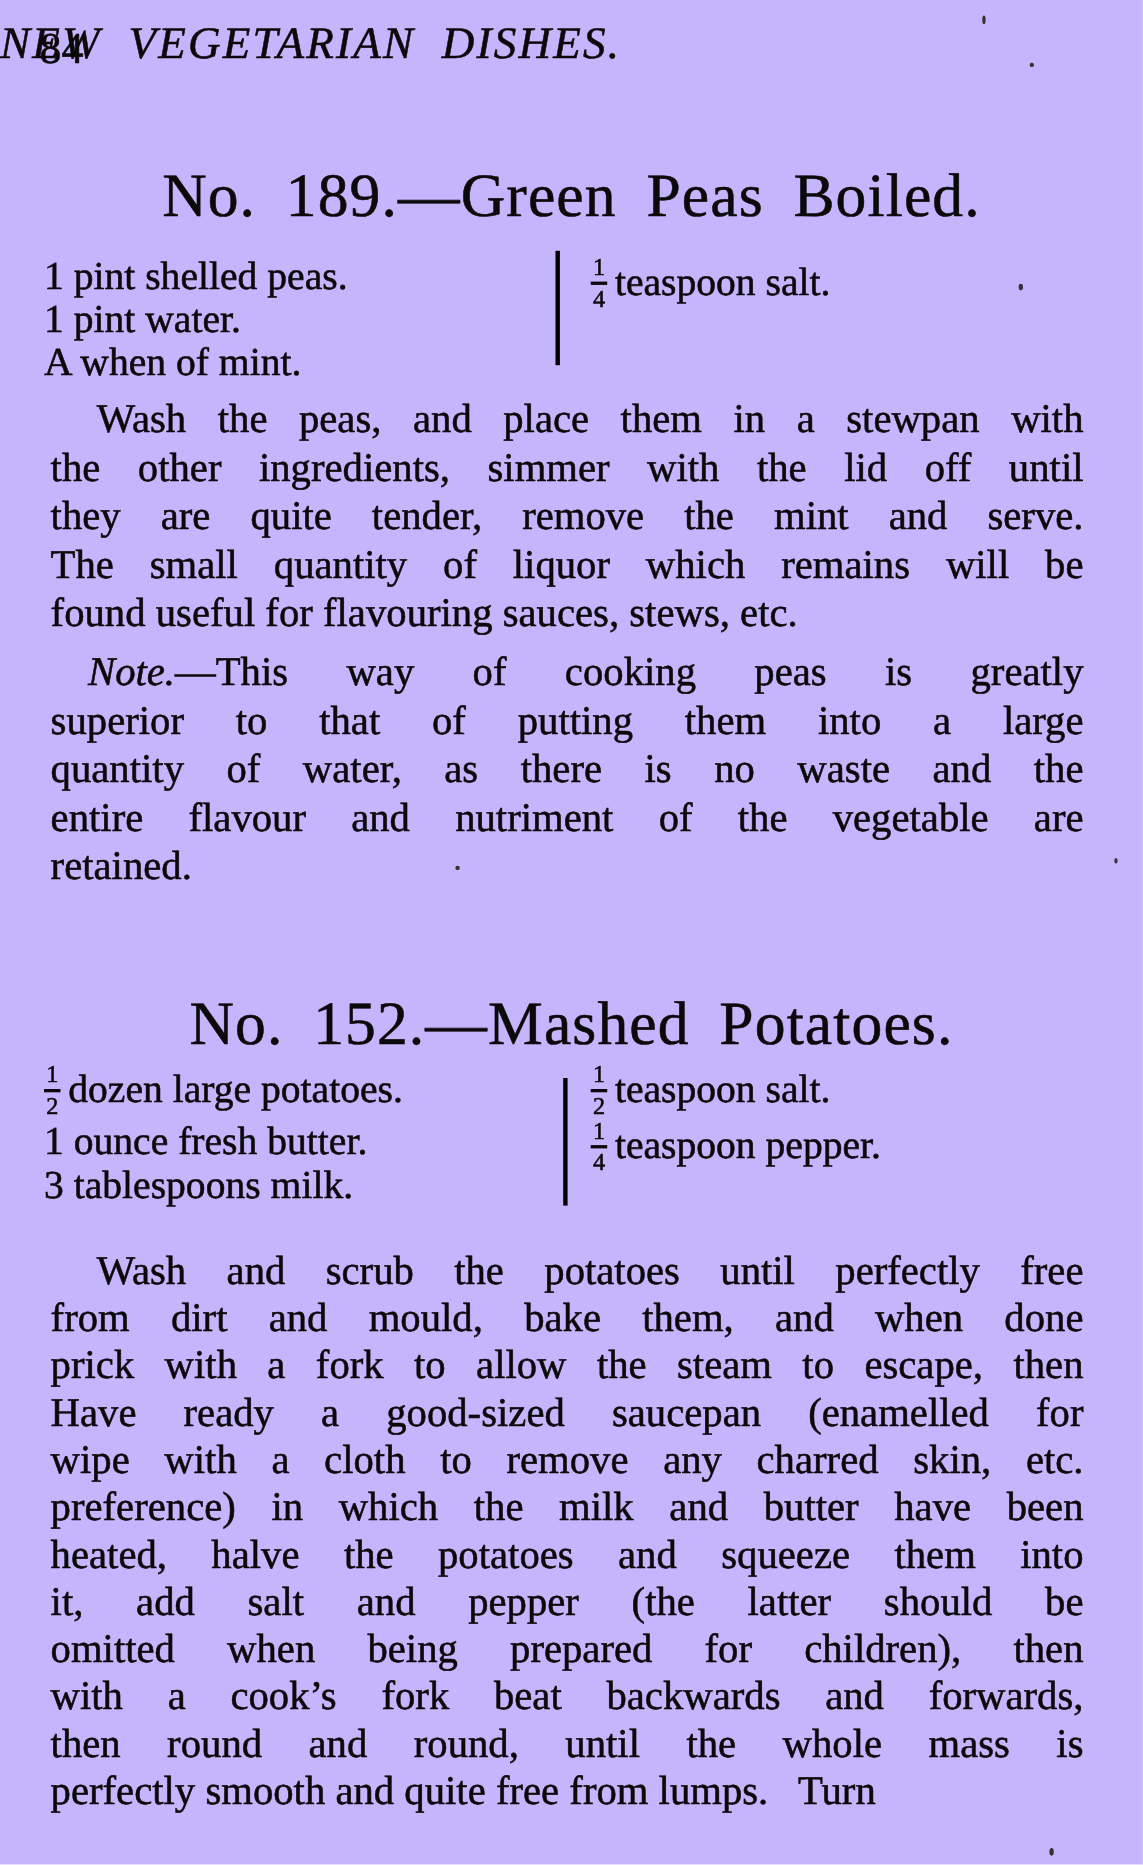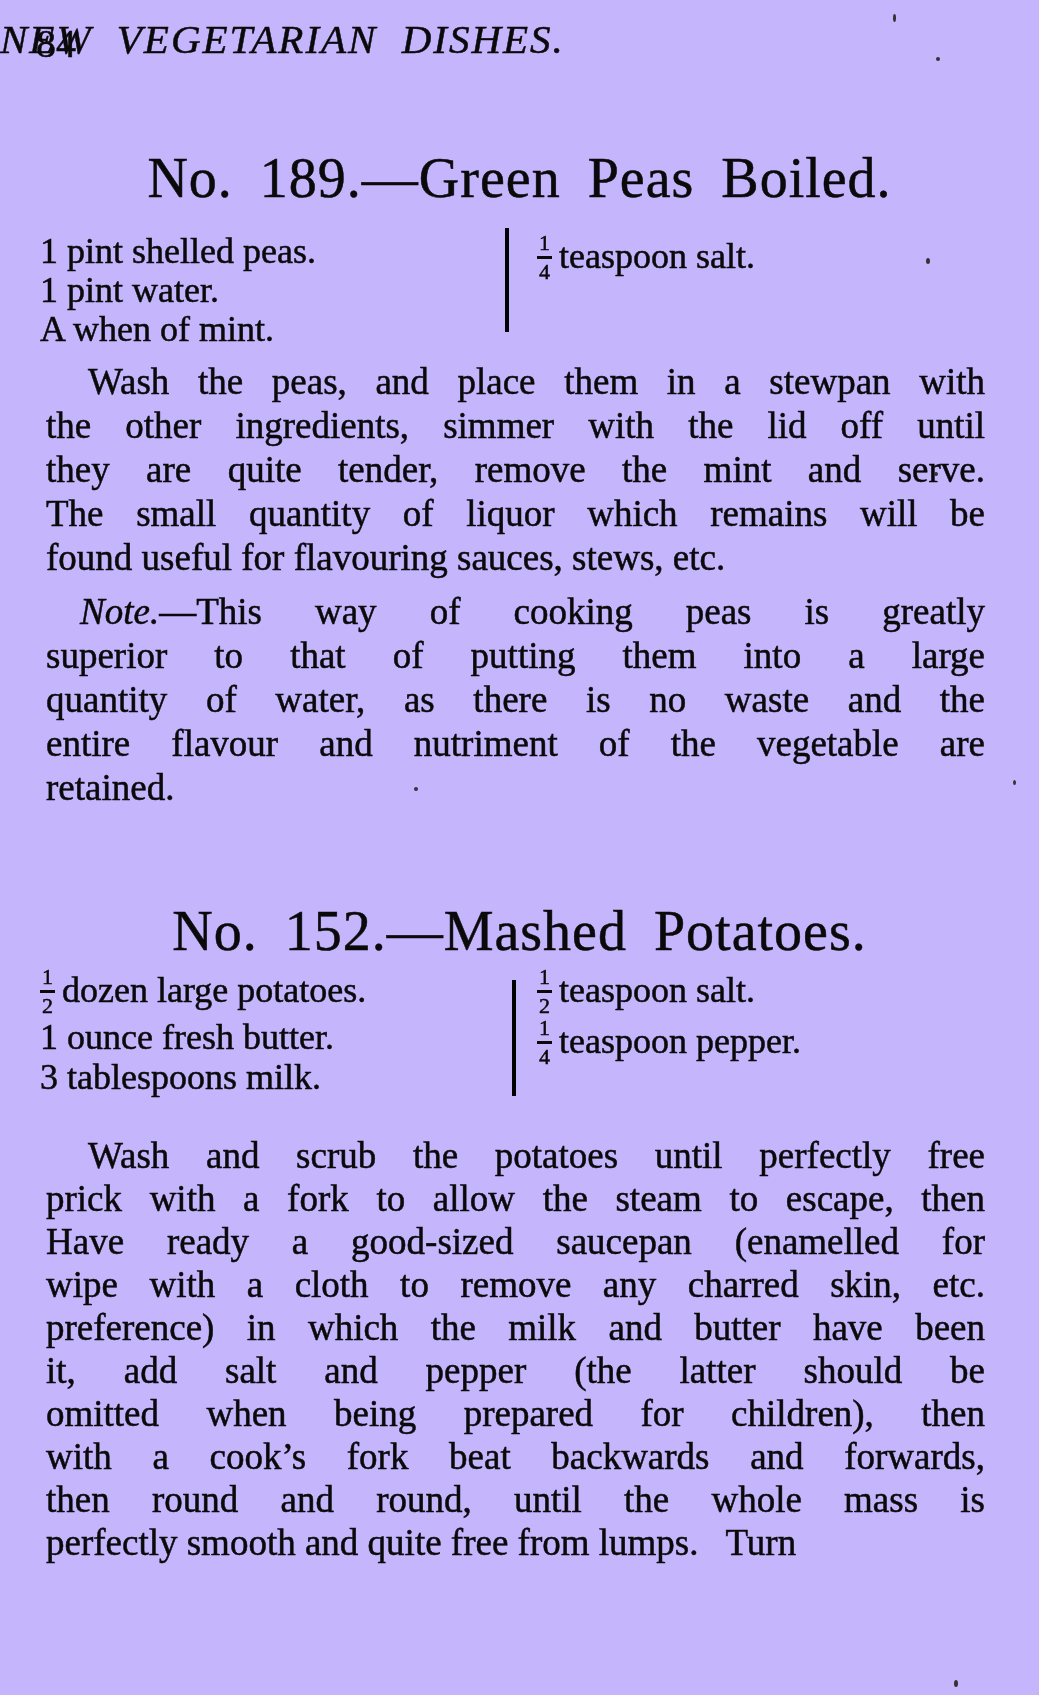--- a/index.html
+++ b/index.html
@@ -141,24 +141,26 @@
       </div>
       <div class="ing-line">
         <span class="frac"><span class="num">1</span><span class="den">4</span></span><span>teaspoon pepper.</span>
       </div>
     </div>
   </div>
   <div class="vrule vrule-152"></div>
 
   <p class="para para-152">
     <span class="bline first">Wash and scrub the potatoes until perfectly free</span>
+    <span class="bline">from dirt and mould, bake them, and when done</span>
     <span class="bline">prick with a fork to allow the steam to escape, then</span>
     <span class="bline">Have ready a good-sized saucepan (enamelled for</span>
     <span class="bline">wipe with a cloth to remove any charred skin, etc.</span>
     <span class="bline">preference) in which the milk and butter have been</span>
+    <span class="bline">heated, halve the potatoes and squeeze them into</span>
     <span class="bline">it, add salt and pepper (the latter should be</span>
     <span class="bline">omitted when being prepared for children), then</span>
     <span class="bline">with a cook’s fork beat backwards and forwards,</span>
     <span class="bline">then round and round, until the whole mass is</span>
     <span class="bline last">perfectly smooth and quite free from lumps.   Turn</span>
   </p>
 
   <div class="speck" style="left:893px; top:14px;  width:3px; height:8px;"></div>
   <div class="speck" style="left:936px; top:57px;  width:4px; height:4px;"></div>
   <div class="speck" style="left:926px; top:258px; width:4px; height:6px;"></div>

